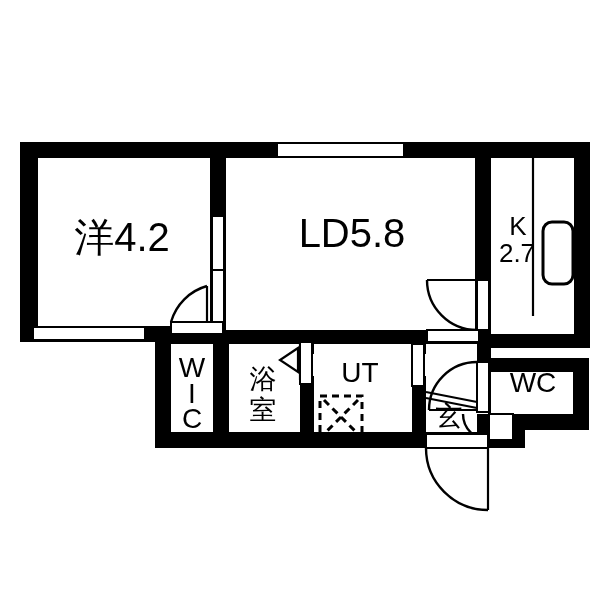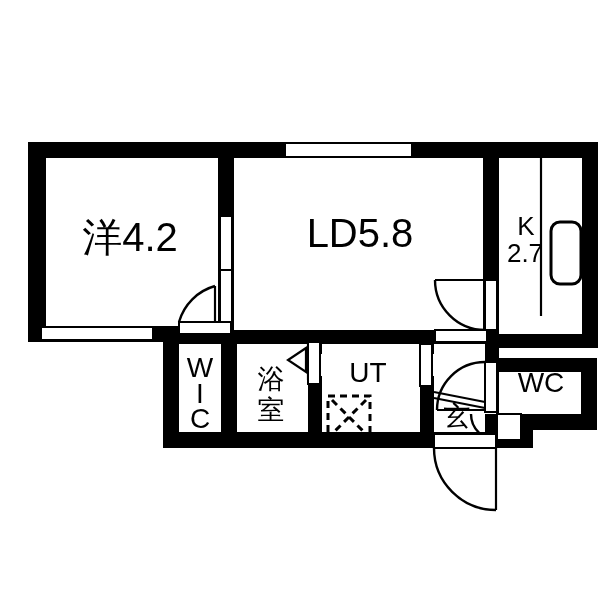--- a/index.html
+++ b/index.html
@@ -11,21 +11,20 @@
     width: 600px;
     height: 600px;
     overflow: hidden;
     font-family: "Liberation Sans", sans-serif;
   }
   #floorplan-root {
     position: relative;
     width: 564px;
     height: 600px;
     background: #ffffff;
-    padding-left: 8px;
   }
   svg#plan {
     display: block;
     width: 600px;
     height: 600px;
   }
   .wall      { fill: #000000; }
   .room-fill { fill: #ffffff; }
   .thin      { fill: none; stroke: #000000; stroke-width: 2.2; }
   .swing     { fill: none; stroke: #000000; stroke-width: 2.4; }

